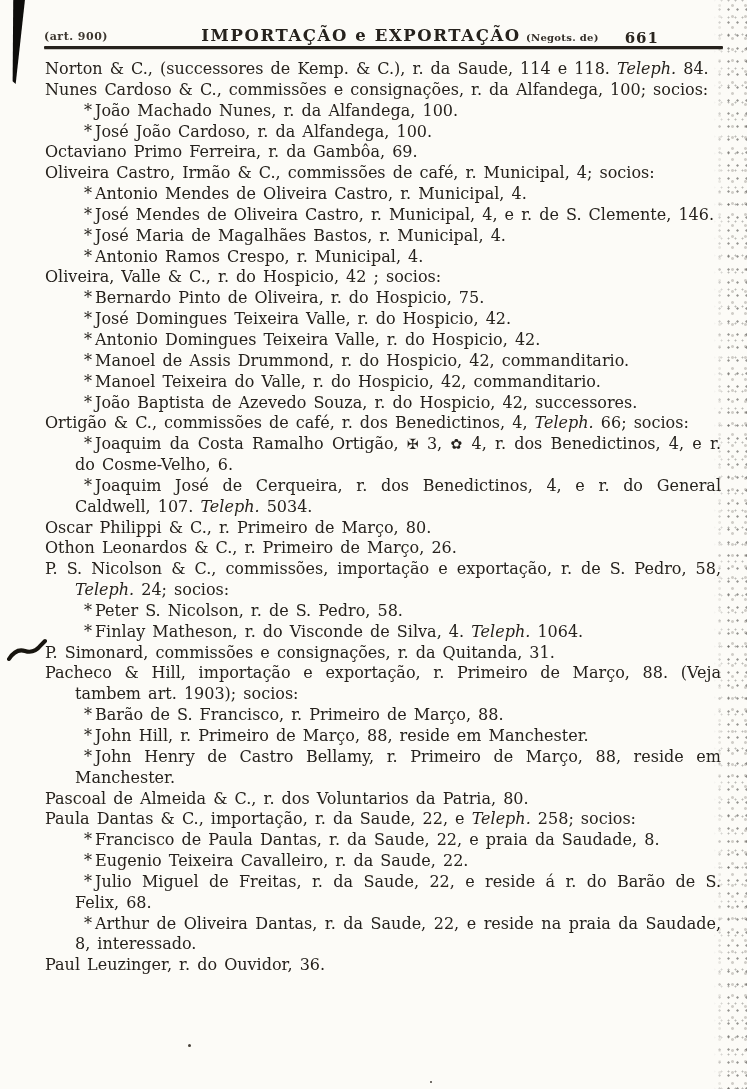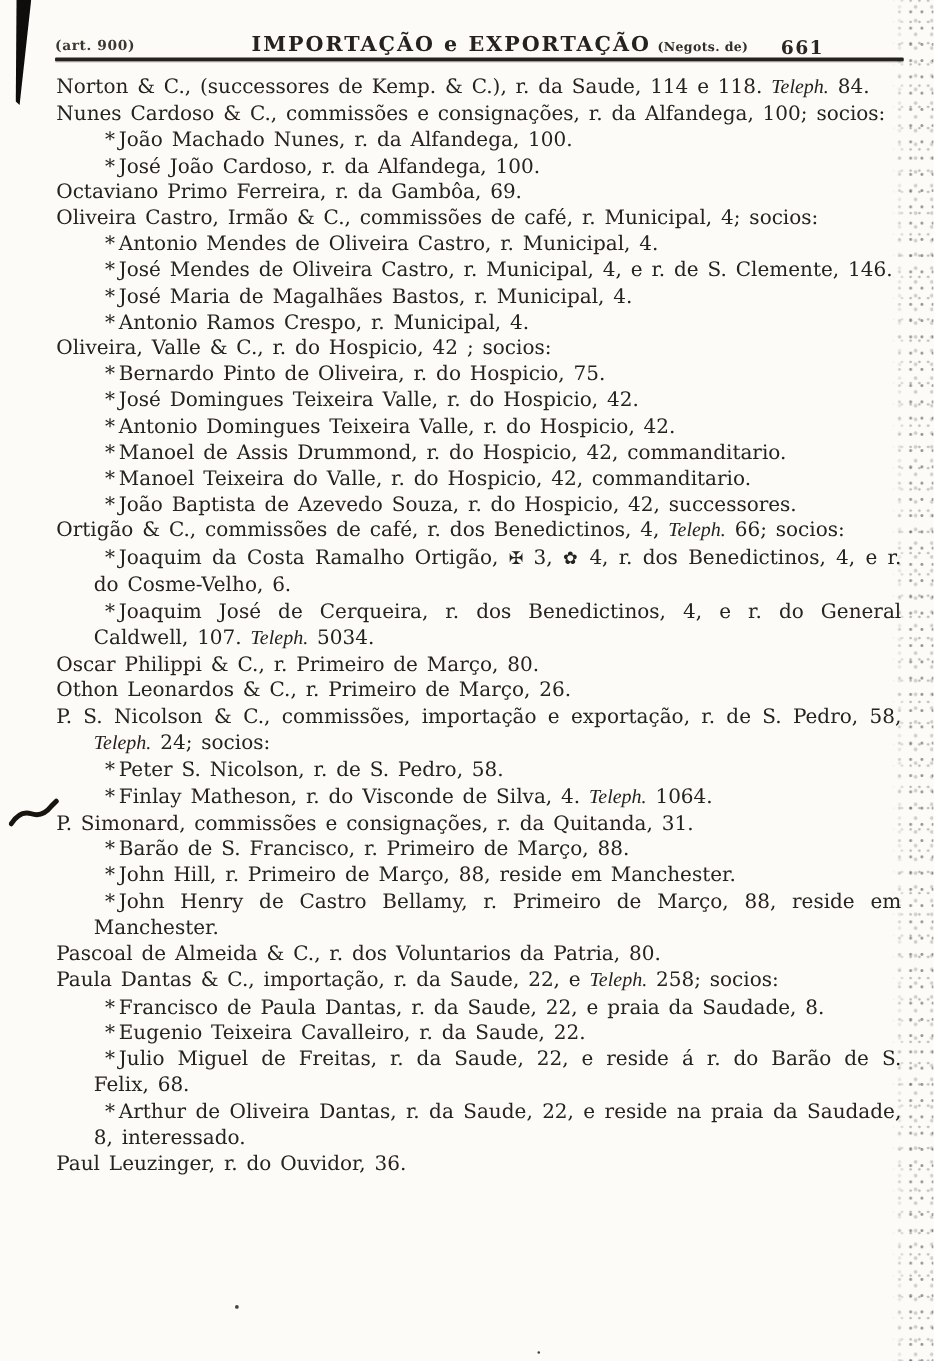--- a/index.html
+++ b/index.html
@@ -82,21 +82,21 @@
     width: 676px;
     font-size: 16px;
     line-height: 20.85px;
     text-align: justify;
     word-spacing: 2px;
   }
   p.entry { margin: 0; }
   p.main  { padding-left: 30px; text-indent: -30px; }
   p.socio { padding-left: 30px; text-indent: 9px; }
   .marker { margin-right: 3px; }
-  .italic { font-style: italic; font-family: Liberation Serif, serif; }
+  .italic { font-style: italic; }
   .symbol {
     font-family: "DejaVu Sans", sans-serif;
     font-size: 14px;
   }
 
   
   #binding-shadow {
     position: absolute;
     left: 9px;
     top: -6px;
@@ -174,20 +174,21 @@
     <p class="entry socio"><span class="marker">*</span><span>João Baptista de Azevedo Souza, r. do Hospicio, 42, successores.</span></p>
     <p class="entry main"><span>Ortigão &amp; C., commissões de café, r. dos Benedictinos, 4, </span><span class="italic">Teleph.</span><span> 66; socios:</span></p>
     <p class="entry socio"><span class="marker">*</span><span>Joaquim da Costa Ramalho Ortigão, </span><span class="symbol">✠</span><span> 3, </span><span class="symbol">✿</span><span> 4, r. dos Benedictinos, 4, e r. do Cosme-Velho, 6.</span></p>
     <p class="entry socio"><span class="marker">*</span><span>Joaquim José de Cerqueira, r. dos Benedictinos, 4, e r. do General Caldwell, 107. </span><span class="italic">Teleph.</span><span> 5034.</span></p>
     <p class="entry main"><span>Oscar Philippi &amp; C., r. Primeiro de Março, 80.</span></p>
     <p class="entry main"><span>Othon Leonardos &amp; C., r. Primeiro de Março, 26.</span></p>
     <p class="entry main"><span>P. S. Nicolson &amp; C., commissões, importação e exportação, r. de S. Pedro, 58, </span><span class="italic">Teleph.</span><span> 24; socios:</span></p>
     <p class="entry socio"><span class="marker">*</span><span>Peter S. Nicolson, r. de S. Pedro, 58.</span></p>
     <p class="entry socio"><span class="marker">*</span><span>Finlay Matheson, r. do Visconde de Silva, 4. </span><span class="italic">Teleph.</span><span> 1064.</span></p>
     <p class="entry main"><span>P. Simonard, commissões e consignações, r. da Quitanda, 31.</span></p>
+    <p class="entry main"><span>Pacheco &amp; Hill, importação e exportação, r. Primeiro de Março, 88. (Veja tambem art. 1903); socios:</span></p>
     <p class="entry socio"><span class="marker">*</span><span>Barão de S. Francisco, r. Primeiro de Março, 88.</span></p>
     <p class="entry socio"><span class="marker">*</span><span>John Hill, r. Primeiro de Março, 88, reside em Manchester.</span></p>
     <p class="entry socio"><span class="marker">*</span><span>John Henry de Castro Bellamy, r. Primeiro de Março, 88, reside em Manchester.</span></p>
     <p class="entry main"><span>Pascoal de Almeida &amp; C., r. dos Voluntarios da Patria, 80.</span></p>
     <p class="entry main"><span>Paula Dantas &amp; C., importação, r. da Saude, 22, e </span><span class="italic">Teleph.</span><span> 258; socios:</span></p>
     <p class="entry socio"><span class="marker">*</span><span>Francisco de Paula Dantas, r. da Saude, 22, e praia da Saudade, 8.</span></p>
     <p class="entry socio"><span class="marker">*</span><span>Eugenio Teixeira Cavalleiro, r. da Saude, 22.</span></p>
     <p class="entry socio"><span class="marker">*</span><span>Julio Miguel de Freitas, r. da Saude, 22, e reside á r. do Barão de S. Felix, 68.</span></p>
     <p class="entry socio"><span class="marker">*</span><span>Arthur de Oliveira Dantas, r. da Saude, 22, e reside na praia da Saudade, 8, interessado.</span></p>
     <p class="entry main"><span>Paul Leuzinger, r. do Ouvidor, 36.</span></p>

